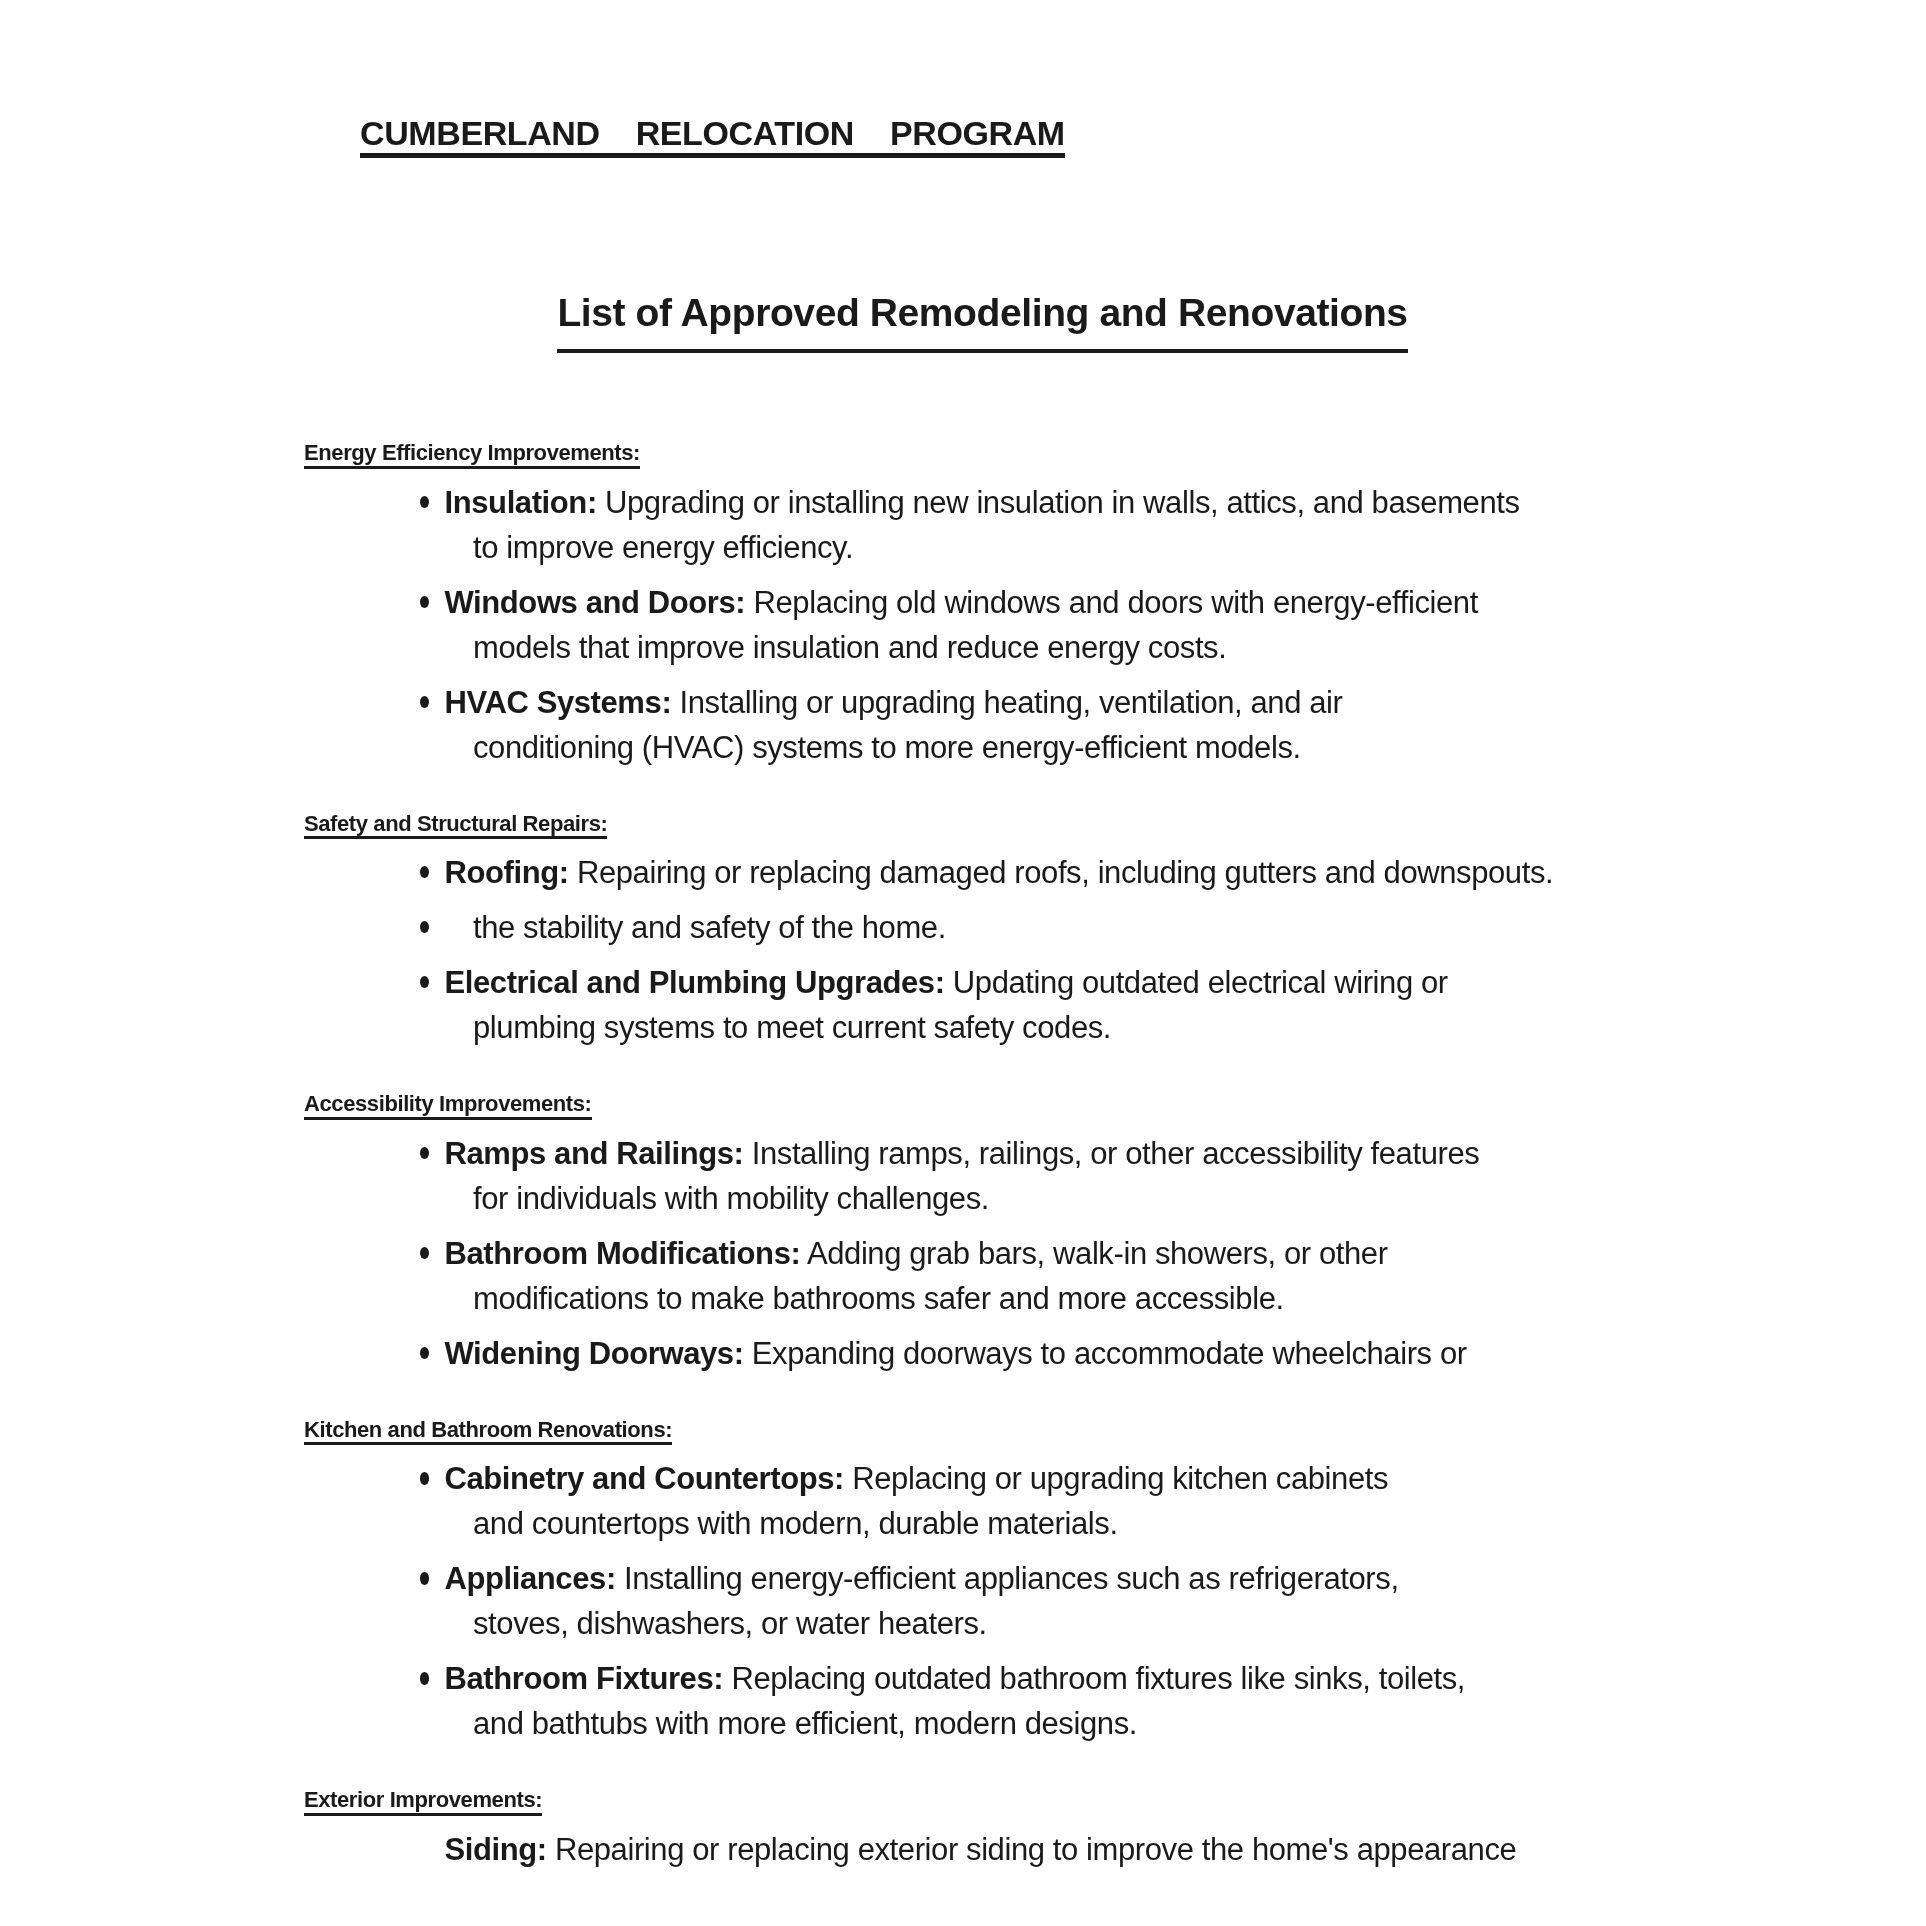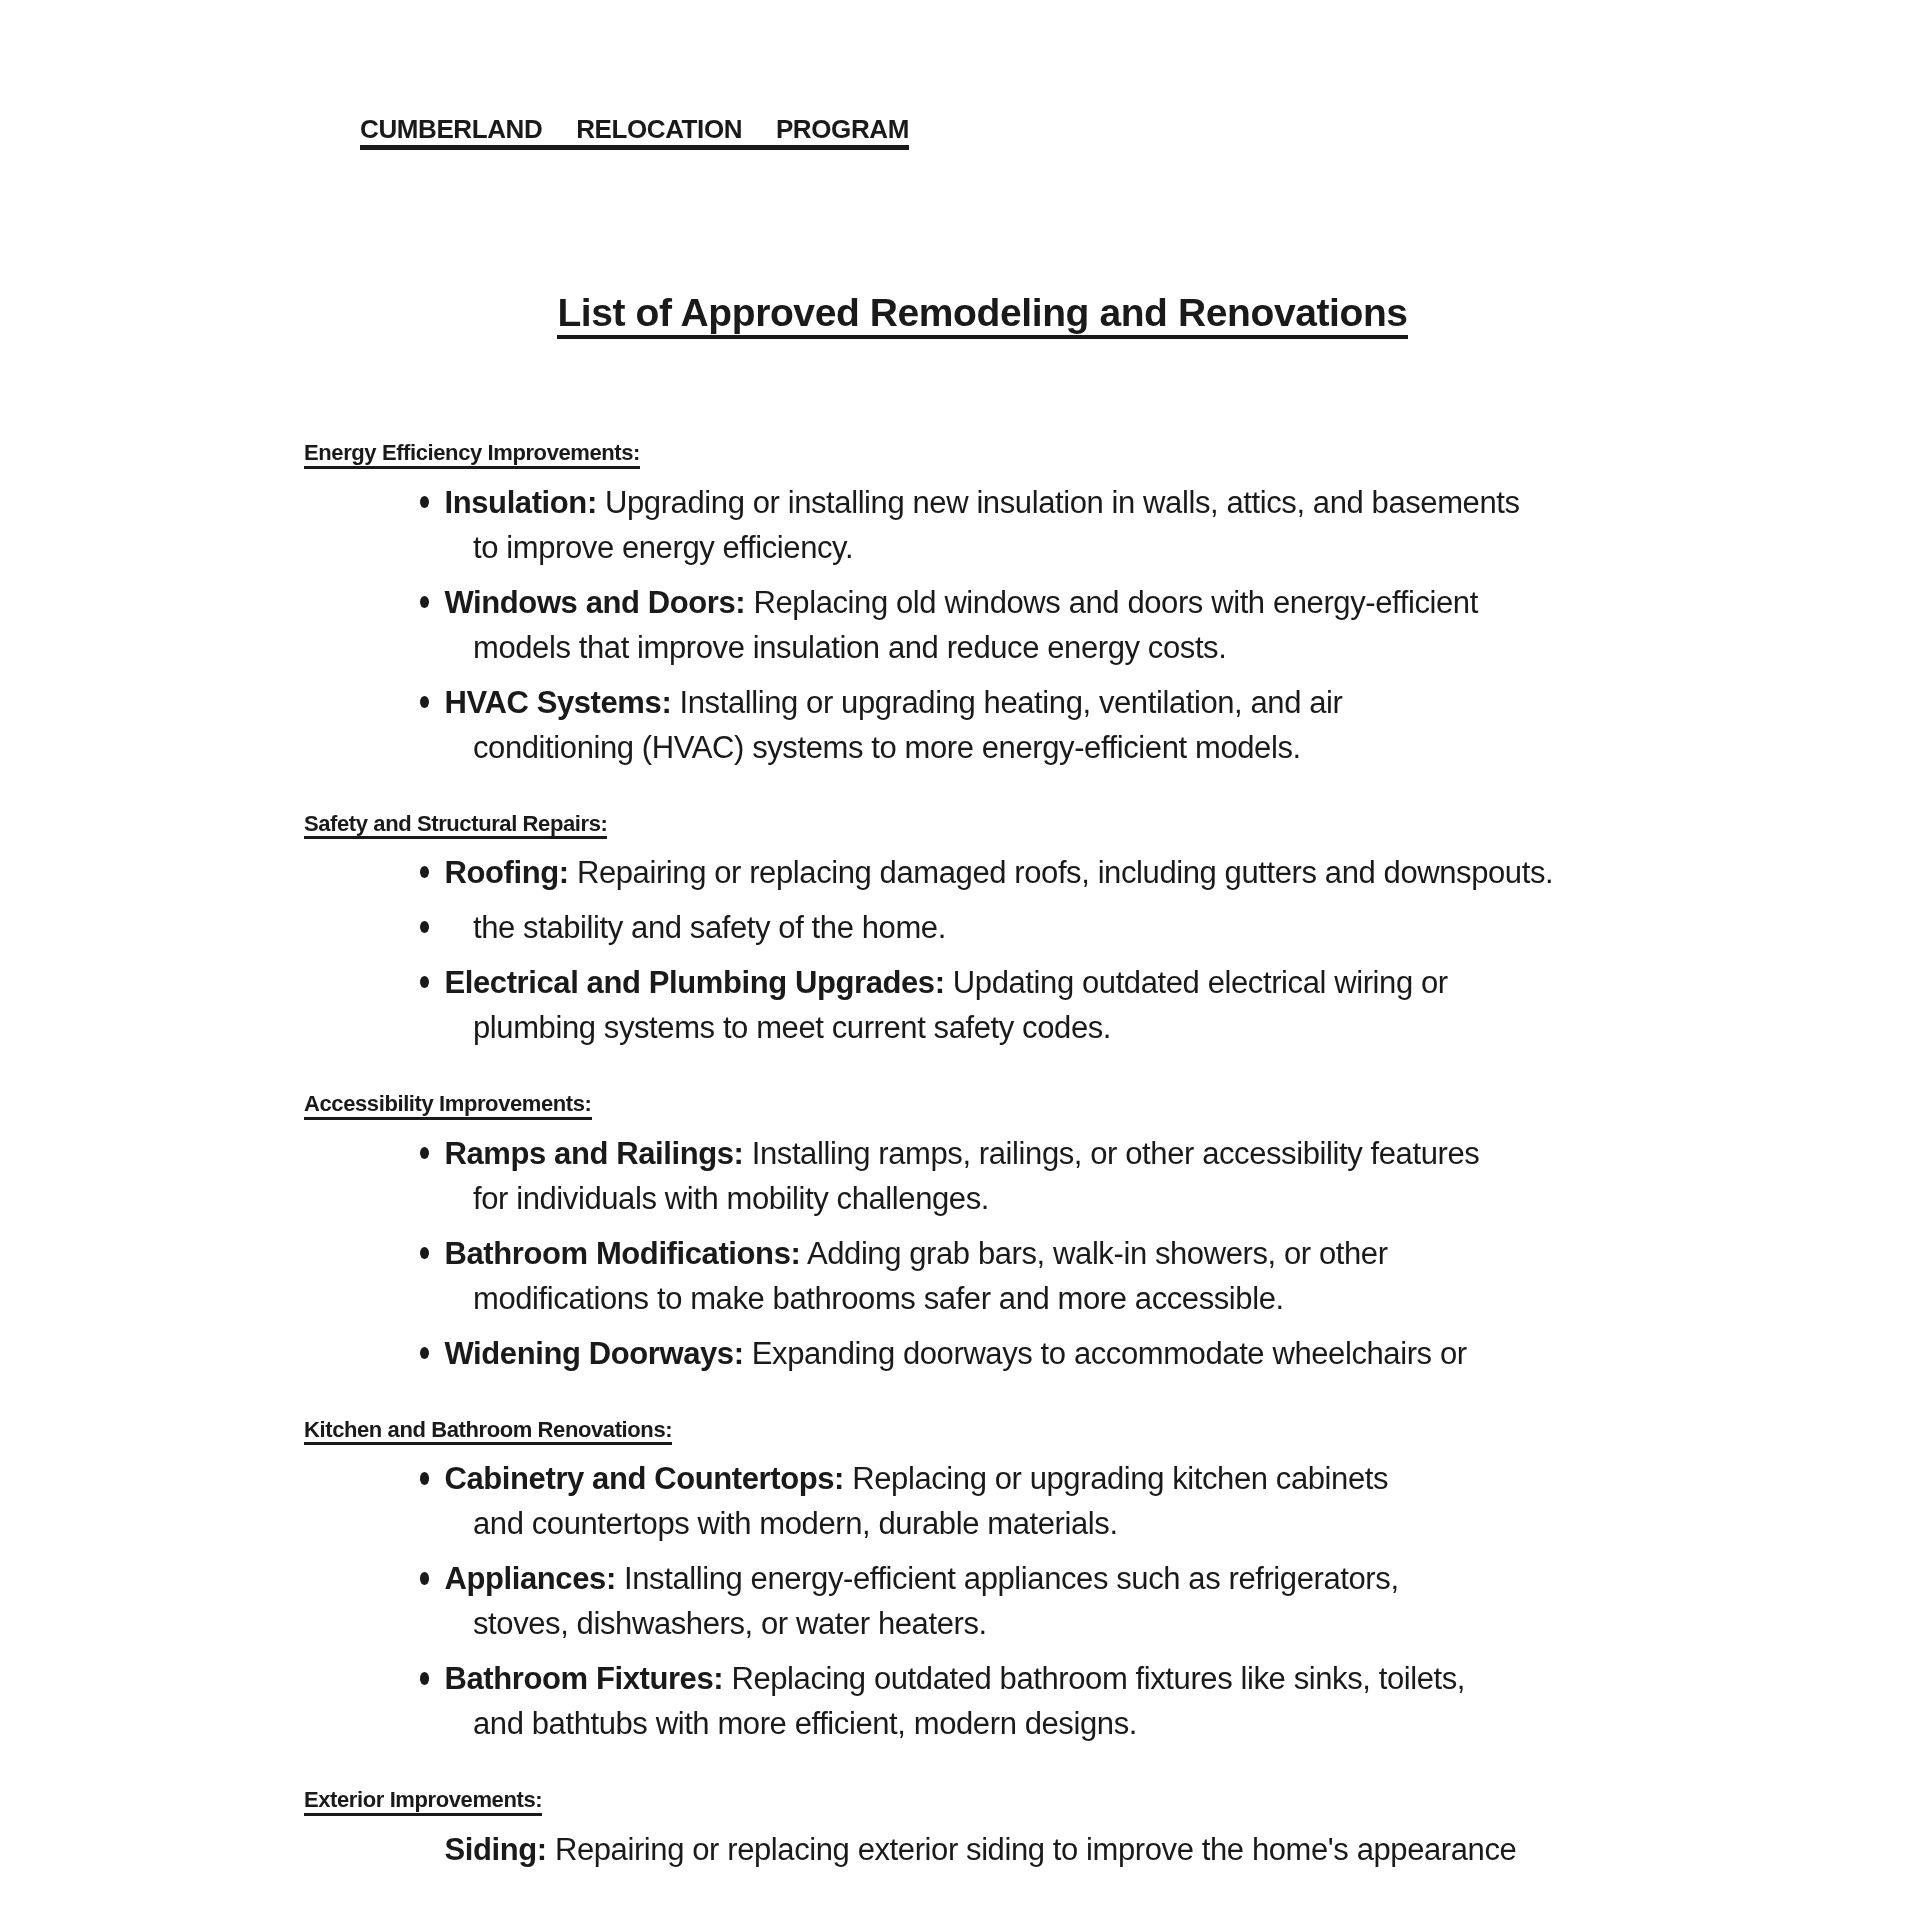--- a/index.html
+++ b/index.html
@@ -12,42 +12,42 @@
     color: #1a1a1a;
     letter-spacing: -0.4px;
     overflow: hidden;
   }
 
   
   .doc-header {
     position: absolute;
     left: 360px;
     top: 116px;
-    font-size: 26px;
+    font-size: 34px;
     font-weight: bold;
     line-height: 1;
     word-spacing: 27px;
     white-space: nowrap;
   }
   .doc-header .u { border-bottom-width: 5.4px; padding-bottom: 3.1px; }
 
   
   .title-row {
     position: absolute;
     top: 293px;
     left: 0;
     width: 1965px;
     text-align: center;
   }
   .title-row .u {
     font-size: 39px;
     font-weight: bold;
     line-height: 1;
     border-bottom-width: 4.6px;
-    padding-bottom: 3px;
+    padding-bottom: 17px;
     white-space: nowrap;
     text-align: center;
   }
 
   .u {
     display: inline-block;
     border-bottom: 3.9px solid #1a1a1a;
     padding-bottom: 1.5px;
   }
 

